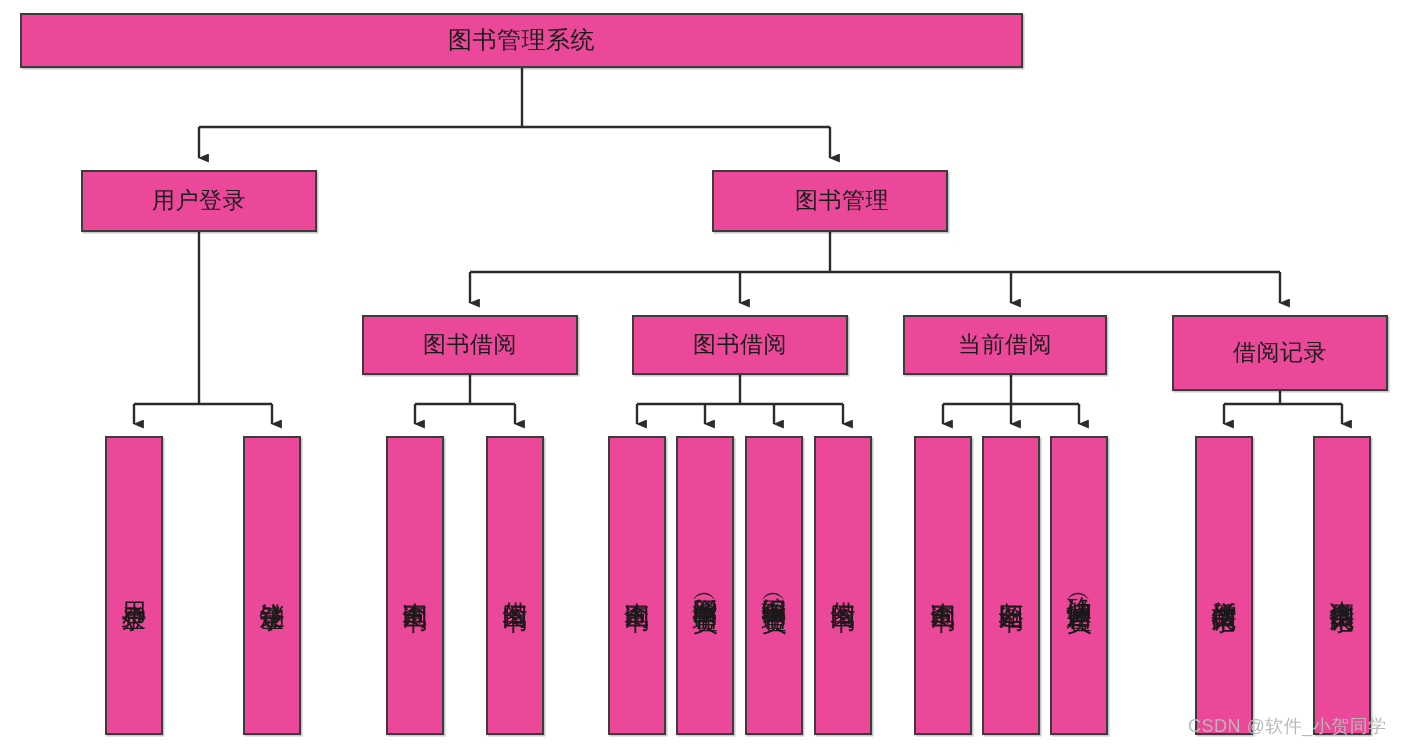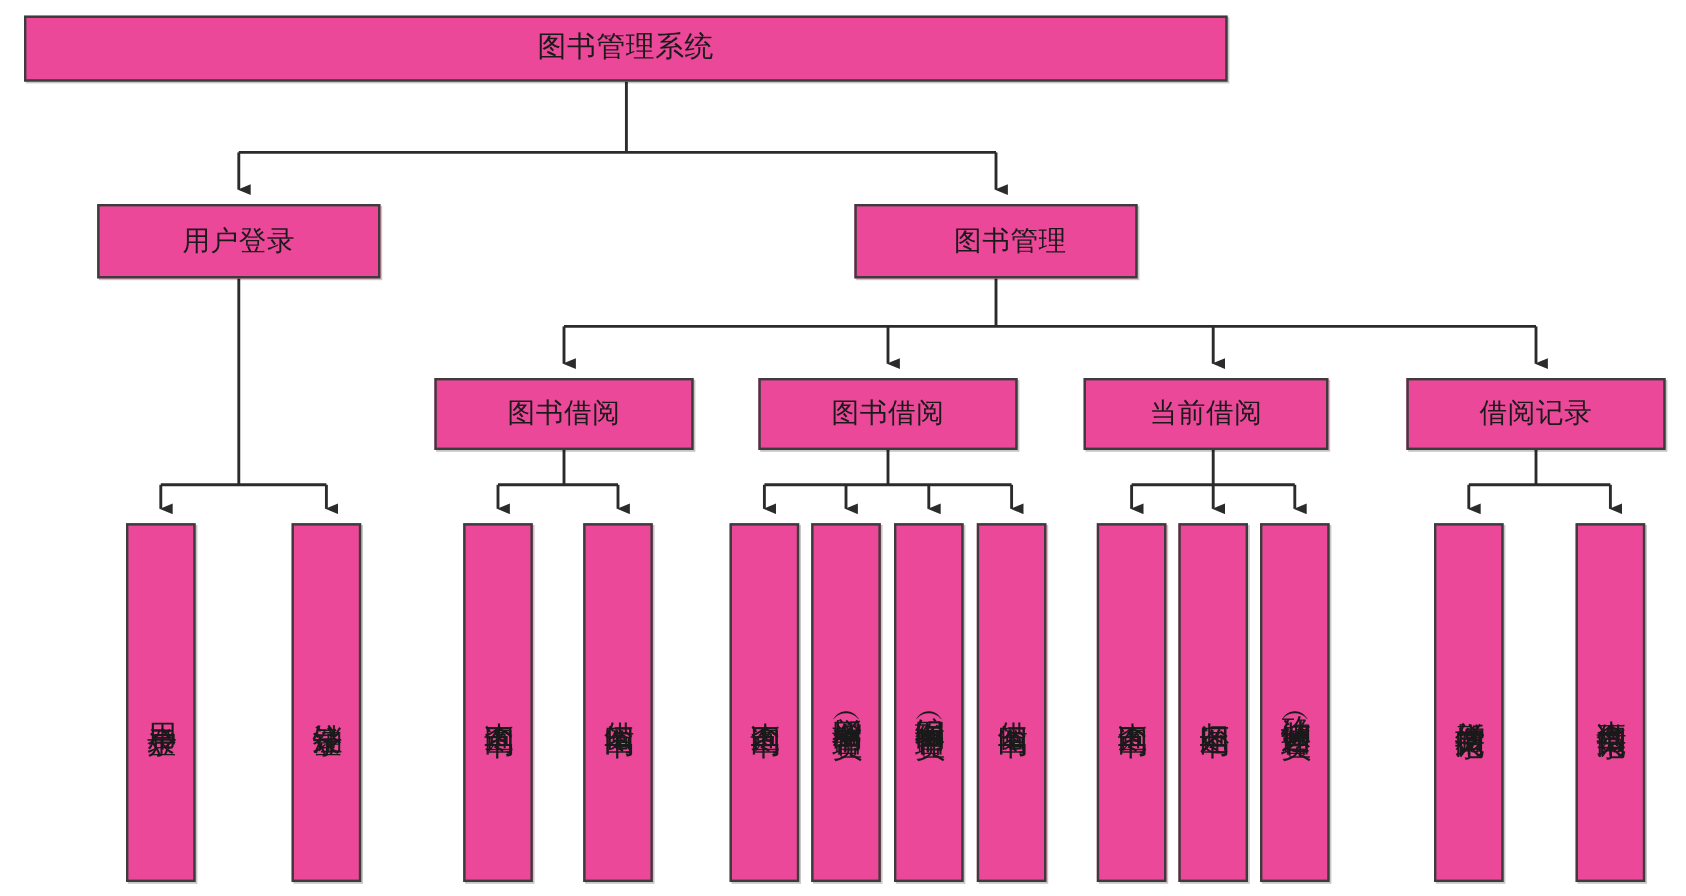--- a/index.html
+++ b/index.html
@@ -135,21 +135,21 @@
       </div>
       <div class="node horiz" style="left: 362px; top: 315px; width: 216px; height: 60px;">
         <span class="label">图书借阅</span>
       </div>
       <div class="node horiz" style="left: 632px; top: 315px; width: 216px; height: 60px;">
         <span class="label">图书借阅</span>
       </div>
       <div class="node horiz" style="left: 903px; top: 315px; width: 204px; height: 60px;">
         <span class="label">当前借阅</span>
       </div>
-      <div class="node horiz" style="left: 1172px; top: 315px; width: 216px; height: 60px;">
+      <div class="node horiz" style="left: 1172px; top: 315px; width: 216px; height: 76px;">
         <span class="label">借阅记录</span>
       </div>
       <div class="node vert" style="left: 105px; top: 436px; width: 58px; height: 299px;">
         <span class="label">用户登录</span>
       </div>
       <div class="node vert" style="left: 243px; top: 436px; width: 58px; height: 299px;">
         <span class="label">注销登录</span>
       </div>
       <div class="node vert" style="left: 386px; top: 436px; width: 58px; height: 299px;">
         <span class="label">查询图书</span>
@@ -179,14 +179,15 @@
         <span class="label">确认归还（管理员）</span>
       </div>
       <div class="node vert" style="left: 1195px; top: 436px; width: 58px; height: 299px;">
         <span class="label">新增借阅记录</span>
       </div>
       <div class="node vert" style="left: 1313px; top: 436px; width: 58px; height: 299px;">
         <span class="label">查询借阅记录</span>
       </div>
     </div>
 
+  <div class="watermark" style="left: 1188px; top: 714px;">CSDN @软件_小贺同学</div>
 
 </div>
 
 </body></html>

